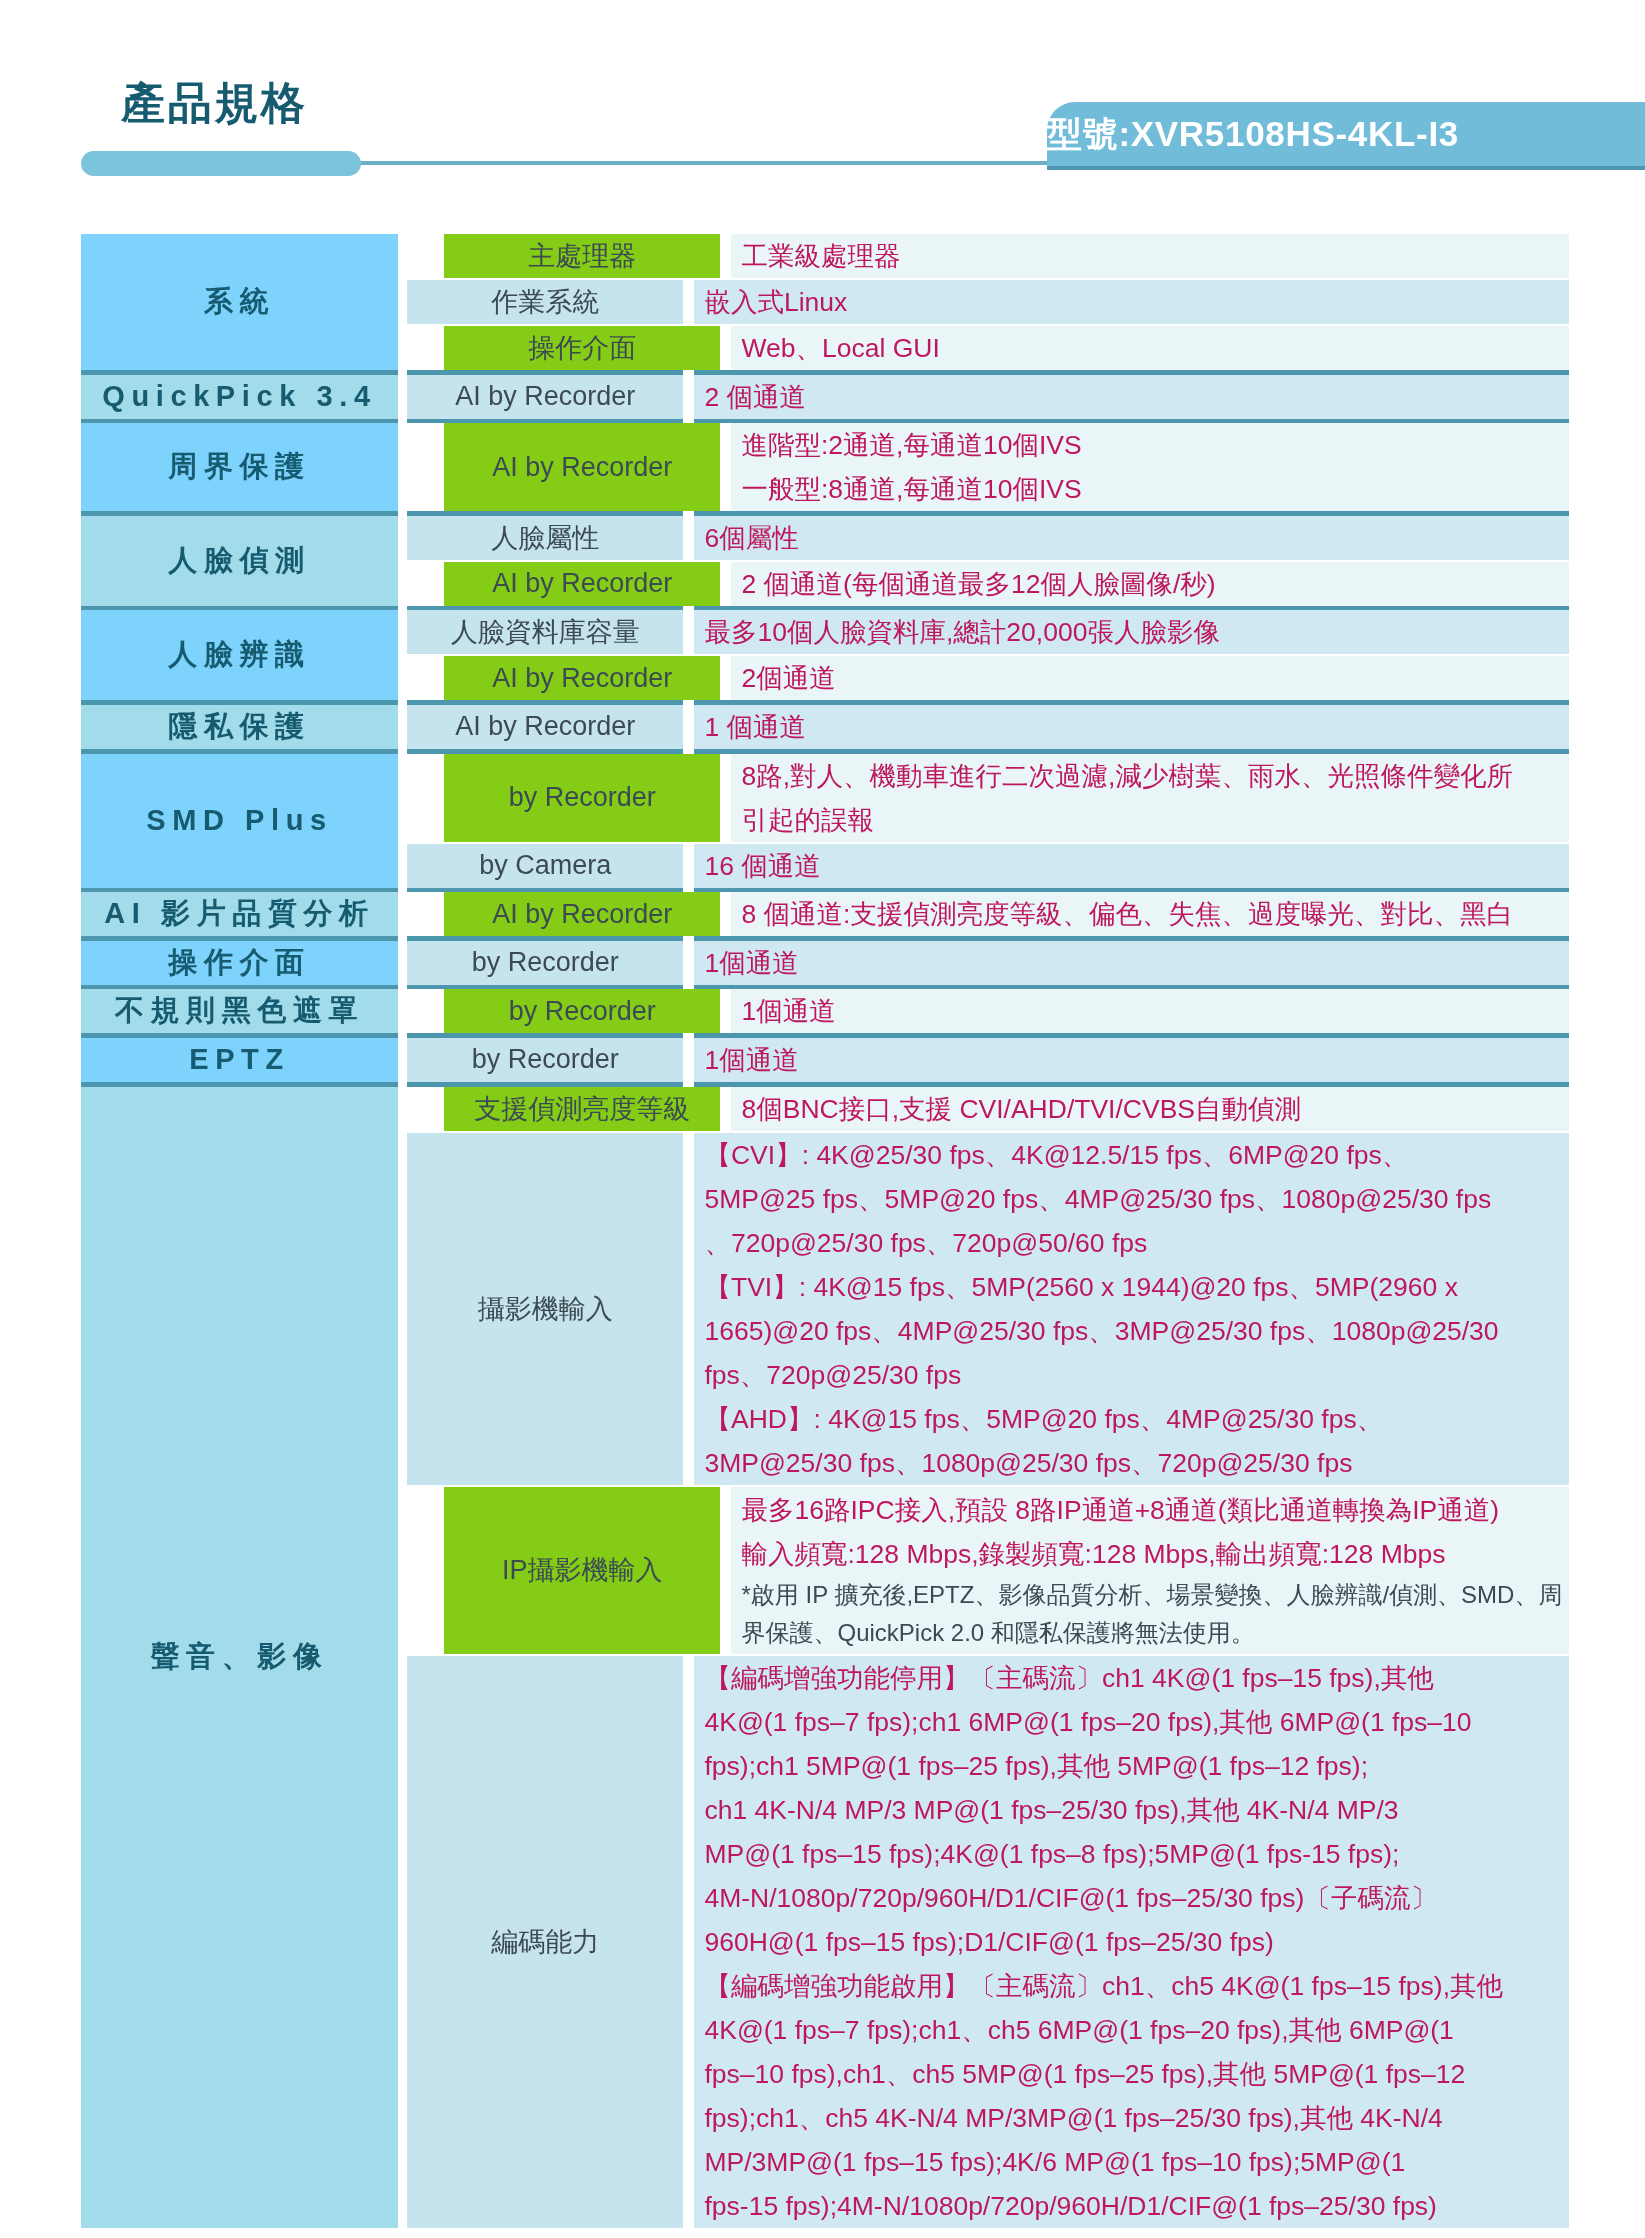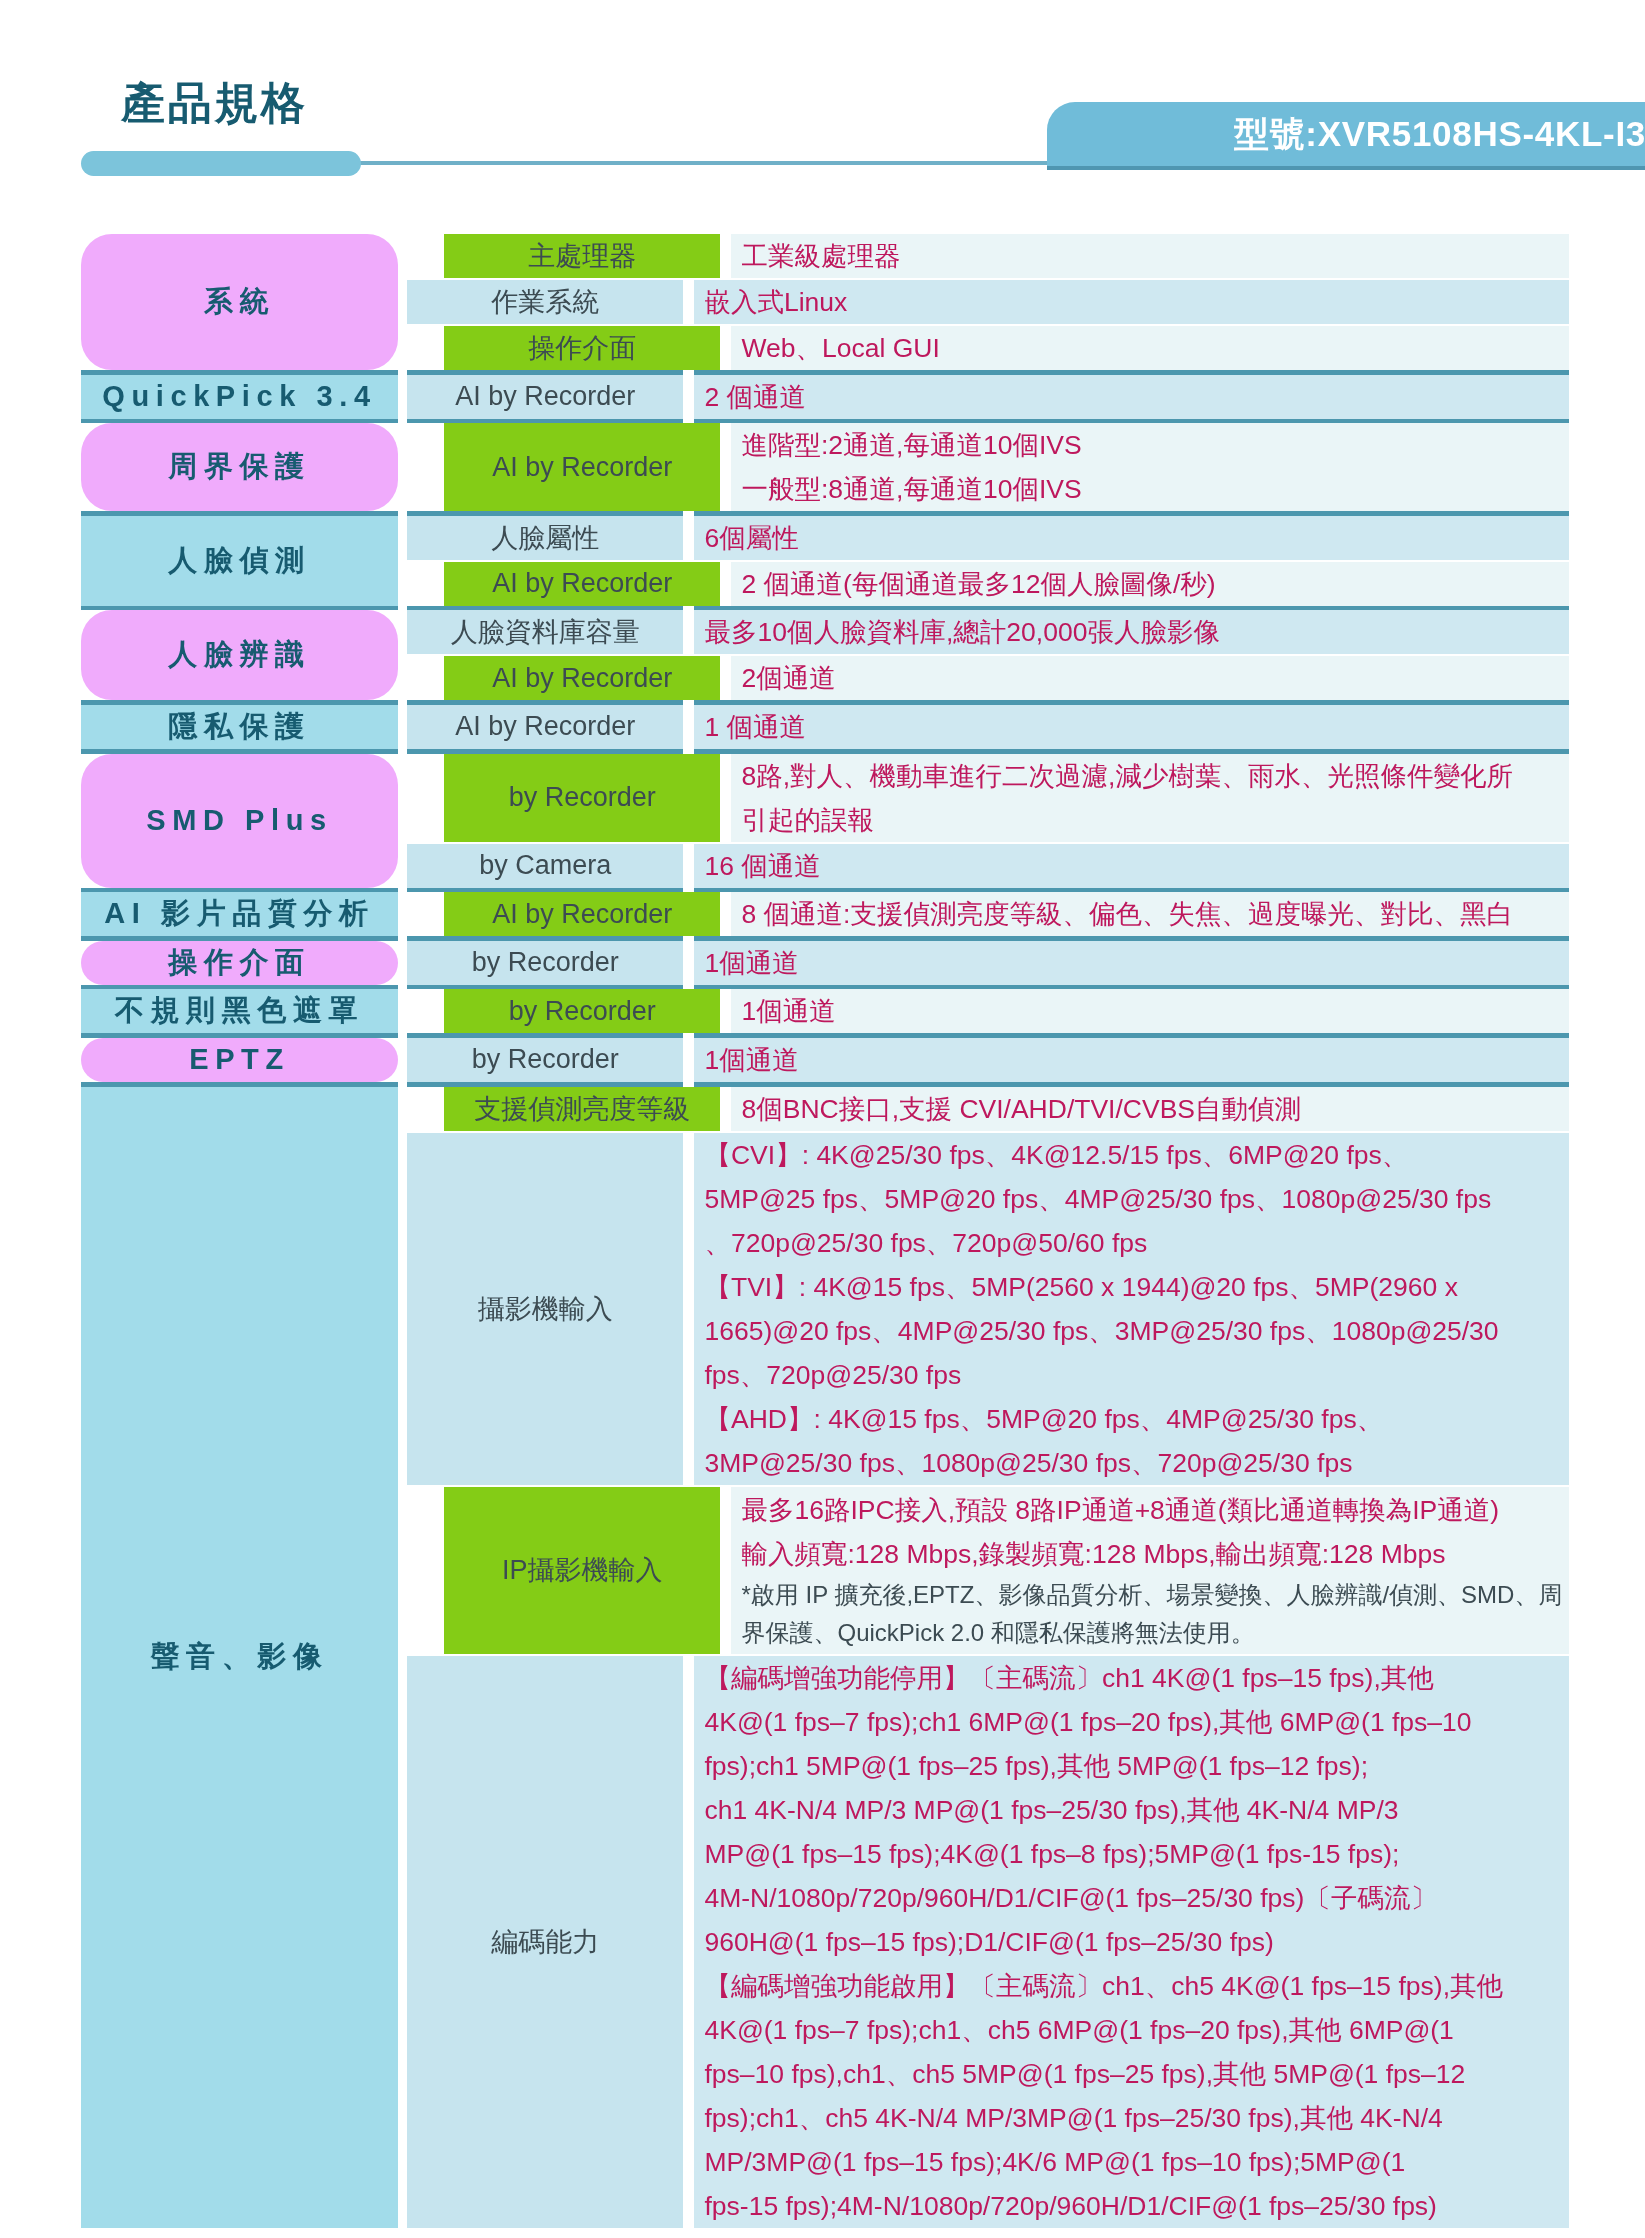--- a/index.html
+++ b/index.html
@@ -10,31 +10,31 @@
   
   #title{
     position:absolute;left:121px;top:74px;font-size:44px;font-weight:bold;
     color:#175b70;letter-spacing:2.7px;
   }
   #rule{position:absolute;left:86px;right:0;top:161px;height:4px;background:#6fb0c8;}
   #pill{position:absolute;left:81px;top:151px;width:280px;height:25px;border-radius:12.6px;background:#7cc4db;}
   #badge{
     position:absolute;left:1047px;right:0;top:102px;height:64px;background:#70bcd9;
     border-radius:28px 0 0 0;border-bottom:4px solid #4f96b1;
-    display:flex;align-items:center;justify-content:flex-end;
+    display:flex;align-items:center;justify-content:flex-start;
   }
   #badge .badge-text{color:#ffffff;font-size:35px;font-weight:bold;letter-spacing:0.7px;}
   
   #spec-table{position:absolute;left:81px;top:234px;width:1488px;}
   .section{display:flex;align-items:stretch;}
   .cat{
     flex:0 0 317px;margin-right:9.3px;display:flex;align-items:center;justify-content:center;
     color:#175b70;font-weight:bold;font-size:29px;letter-spacing:6.6px;text-align:center;
   }
-  .cat-light{background:#f0abfc;border-radius:31px;}
+  .cat-light{background:#7dd3fc;}
   .cat-dark{background:#a2dcea;}
   .rows{flex:1;display:flex;flex-direction:column;}
   .row{display:flex;align-items:stretch;}
   .row + .row{margin-top:2px;}
   .c2{
     flex:0 0 276px;margin-right:10.6px;display:flex;align-items:center;justify-content:center;
     font-size:27px;color:#3c4b52;text-align:center;
   }
   .c3{
     flex:1;display:flex;flex-direction:column;justify-content:center;

